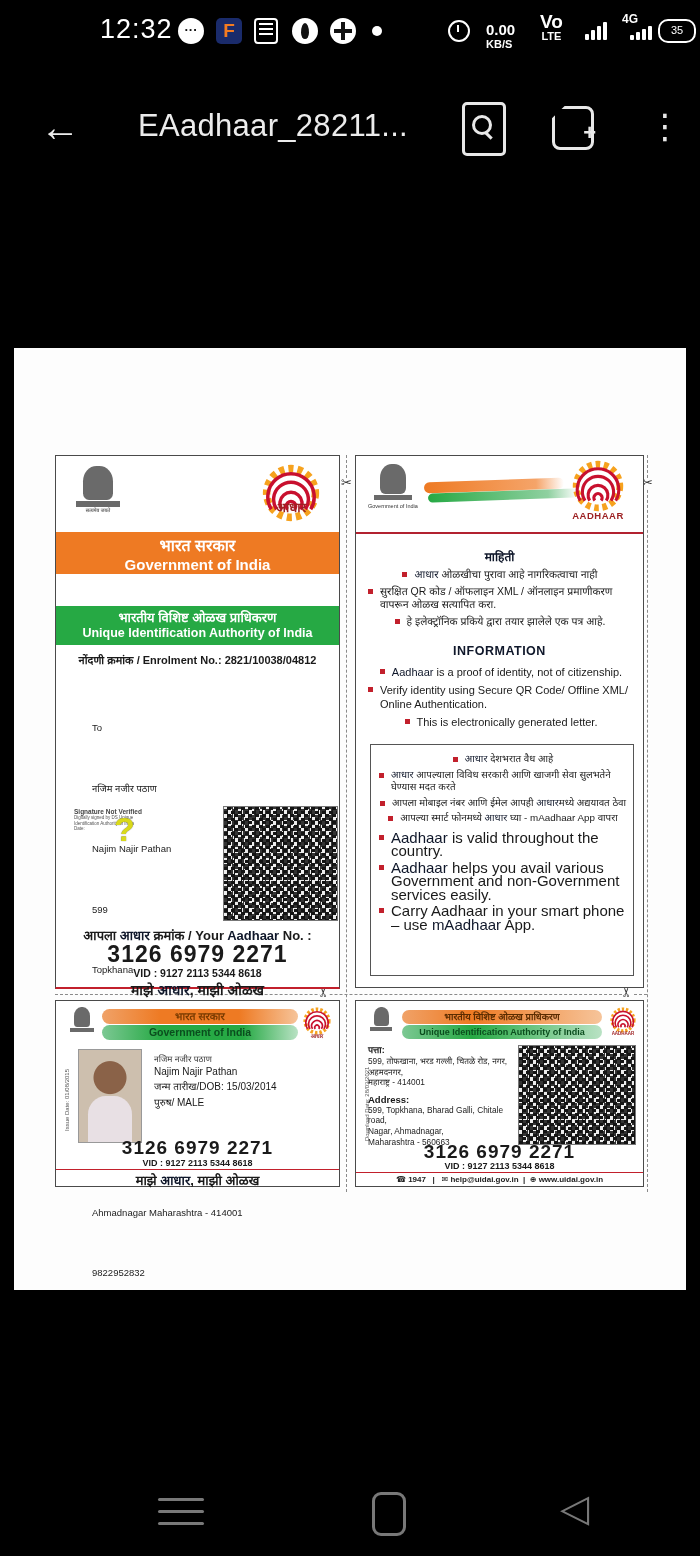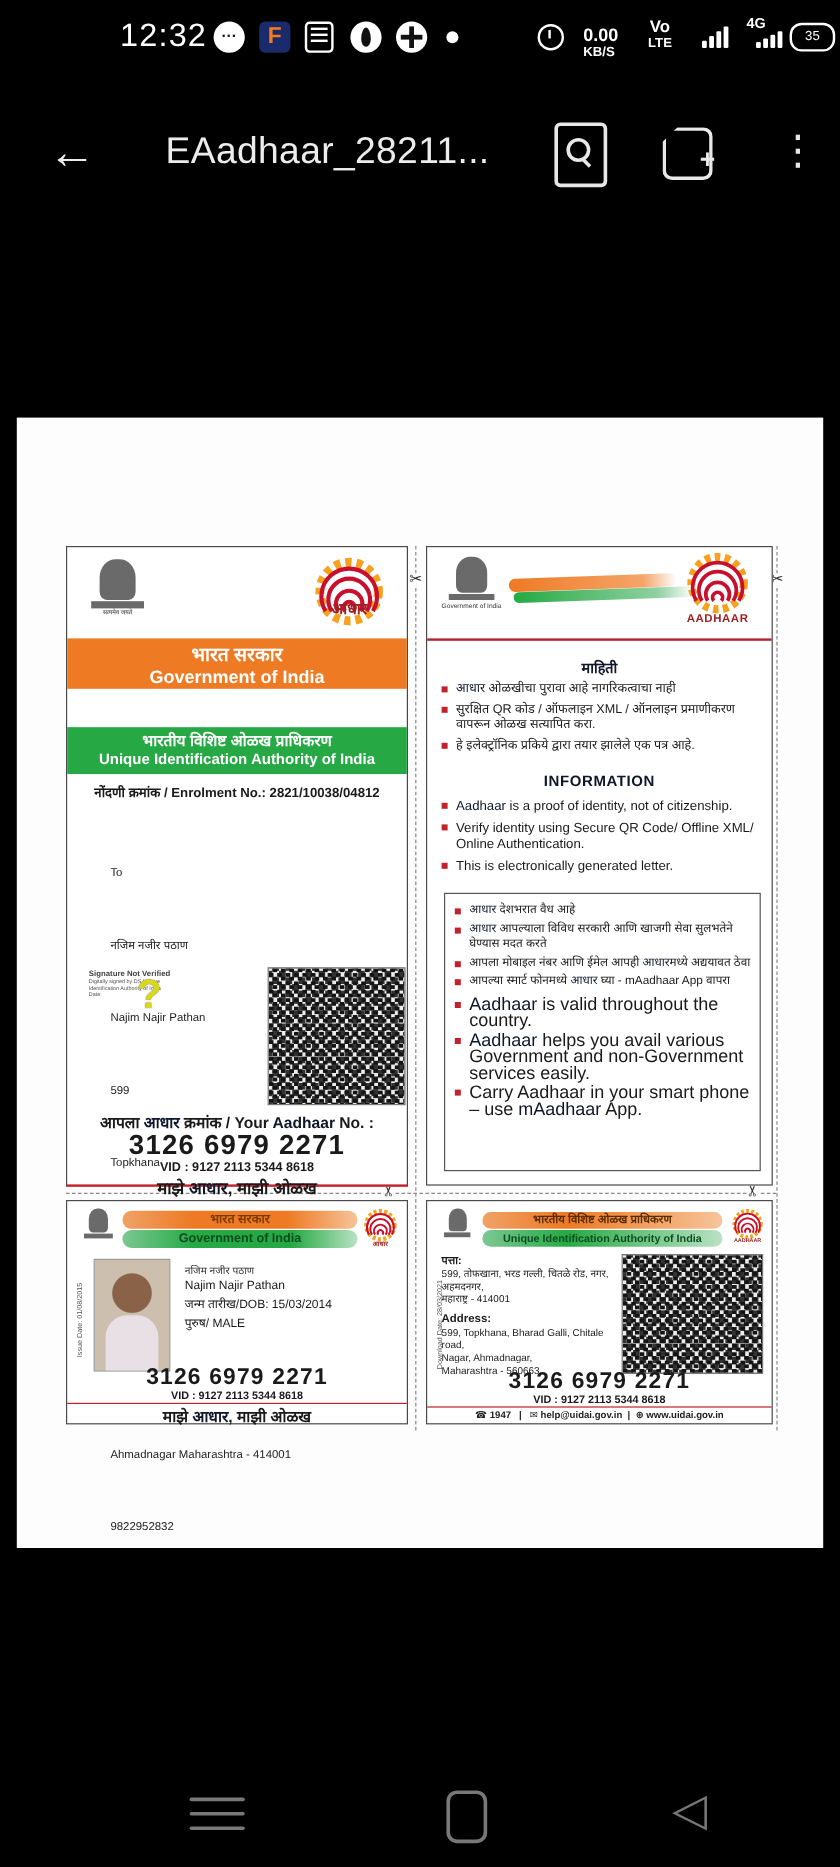--- a/index.html
+++ b/index.html
@@ -20,21 +20,21 @@
   .ic-cross{left:330px;background:#fff;}
   .ic-cross i{position:absolute;background:#111;}
   .ic-cross .v{left:11px;top:4px;width:4px;height:18px;}
   .ic-cross .h{left:4px;top:11px;width:18px;height:4px;}
   .ic-dot{left:372px;top:26px;width:10px;height:10px;background:#fff;border-radius:50%;}
   .ic-alarm{left:448px;top:20px;width:18px;height:18px;border:2px solid #fff;border-radius:50%;}
   .ic-alarm i{position:absolute;left:7px;top:3px;width:2px;height:7px;background:#fff;}
   .sb-kbps{left:486px;top:22px;text-align:left;line-height:15px;font-weight:bold;}
   .sb-kbps .a{font-size:15px;} .sb-kbps .b{font-size:11px;}
   .sb-volte{left:540px;top:15px;text-align:center;line-height:14px;font-weight:bold;}
-  .sb-volte .a{font-size:14px;} .sb-volte .b{font-size:11px;}
+  .sb-volte .a{font-size:19px;} .sb-volte .b{font-size:11px;}
   .bars{display:flex;align-items:flex-end;gap:2px;}
   .bars i{width:4px;background:#fff;display:block;border-radius:1px;}
   .sb-bars1{left:585px;top:22px;}
   .sb-4g{left:622px;top:12px;color:#fff;font-size:12px;font-weight:bold;}
   .sb-bars2{left:630px;top:26px;}
   .sb-batt{left:658px;top:19px;width:34px;height:20px;border:2px solid #fff;border-radius:10px;
            color:#fff;font-size:11px;text-align:center;line-height:19px;}
   
   #appbar{left:0;top:90px;width:700px;height:80px;color:#ececec;}
   .ab-back{left:40px;top:14px;font-size:40px;line-height:46px;}
@@ -59,21 +59,21 @@
   .scis{color:#333;font-size:13px;background:#fdfdfd;line-height:10px;}
   
   .emblem{display:block;}
   .emblem .lion{background:#6a6a6a;border-radius:45% 45% 20% 20%;margin:0 auto;}
   .emblem .bar{background:#6a6a6a;margin:1px auto 0;}
   .emblem .mot{color:#6a6a6a;text-align:center;font-weight:bold;transform-origin:top center;}
   
   .band{left:0;width:100%;text-align:center;color:#fff;font-weight:bold;}
   .band-orange{background:#ee7a23;}
   .band-green{background:#26a944;}
-  .bullet-row{display:flex;margin-bottom:3px;}
+  .bullet-row{display:flex;margin-bottom:3px;justify-content:center;}
   .bullet-sq{flex:0 0 5px;width:5px;height:5px;background:#c2202c;margin:4px 7px 0 0;}
   .bl-mr .bullet-tx{font-size:10.5px;line-height:13.5px;}
   .bl-en .bullet-tx{font-size:11px;line-height:14.5px;}
   .bl-box-mr .bullet-tx{font-size:9.8px;line-height:12.5px;}
   .bl-box-en .bullet-tx{font-size:15px;line-height:13.5px;}
   .qr{background:
       repeating-conic-gradient(#141414 0 25%, transparent 0 50%) 0px 0px/7px 7px,
       repeating-conic-gradient(#333 0 25%, #ececec 0 50%) 3px 2px/11px 11px;
       border:1px solid #777;}
   .ctr{text-align:center;left:0;width:100%;}

